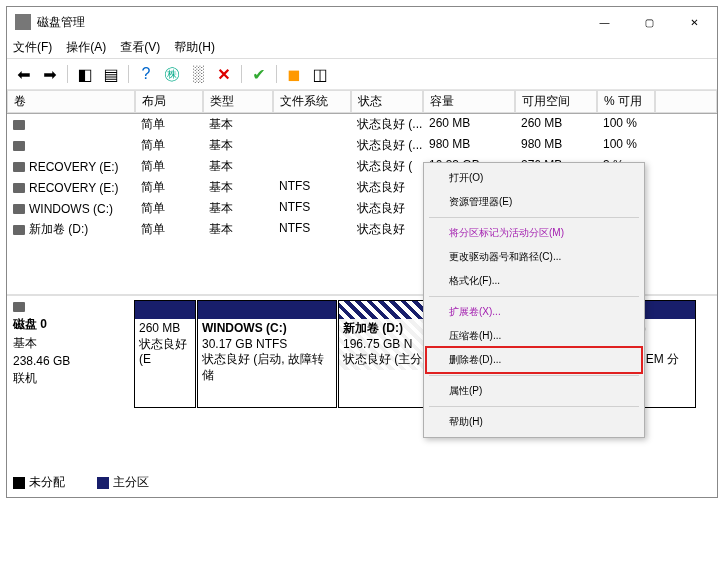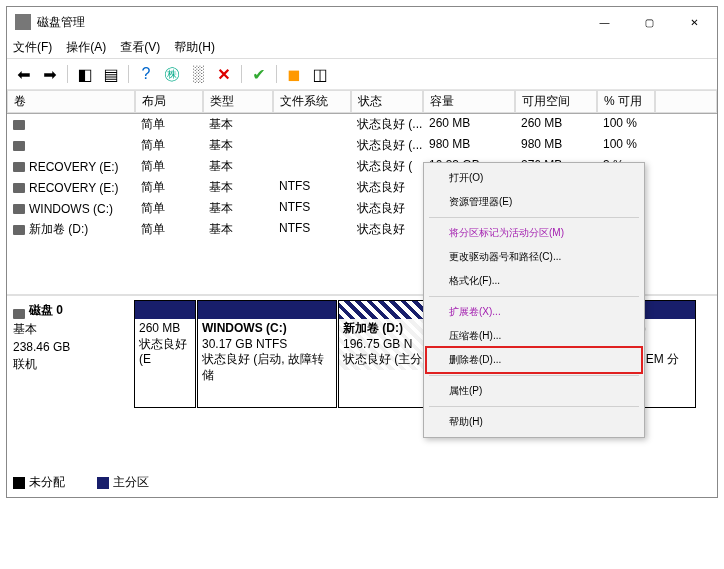--- a/index.html
+++ b/index.html
@@ -28,21 +28,21 @@
   .c7 { width: 58px; }
   .c8 { flex:1; }
   .volicon { width:12px; height:10px; background:#666; display:inline-block; border-radius:1px; }
   .context-menu { position: absolute; left: 416px; top: 155px; width: 222px; background: #f2f2f2; border: 1px solid #b0b0b0; box-shadow: 2px 2px 6px rgba(0,0,0,0.25); font-size: 10px; padding: 3px; z-index: 50; }
   .ctx-item { padding: 5px 22px; }
   .ctx-item.disabled { color: #a21caf; }
   .ctx-sep { height: 1px; background: #d0d0d0; margin: 3px 2px; }
   .ctx-highlight { border: 2px solid #e02020; margin: -2px; }
   .bottom-panel { border-top: 2px solid #e0e0e0; display: flex; height: 116px; }
   .disk-label { width: 128px; padding: 6px; font-size: 12px; display:flex; flex-direction:column; gap:2px; }
-  .disk-label .hd { font-weight:bold; display:flex; gap:4px; align-items:flex-end; }
+  .disk-label .hd { font-weight:bold; display:flex; gap:4px; align-items:flex-start;flex-direction:column; }
   .vols { flex: 1; display: flex; padding-top: 2px; margin-left:-1px; }
   .vol { border: 1px solid #000; margin:2px 1px 2px 0; display:flex; flex-direction:column; font-size:12px; overflow:hidden; }
   .vol .vhdr { height: 18px; background: #181e6b; }
   .vol .vbody { padding: 2px 4px; line-height:1.3; }
   .vol.sel .vhdr { background: repeating-linear-gradient(45deg,#181e6b 0 4px,#fff 4px 8px); }
   .vol.sel .vbody { background: repeating-linear-gradient(45deg,#fff 0 4px,#f2f2f2 4px 8px); }
   .legend { position:absolute; left:6px; bottom:6px; font-size:12px; display:flex; gap:32px; align-items:center; }
   .lg-sw { width:12px; height:12px; display:inline-block; margin-right:4px; vertical-align:middle; }
   .wm { position:absolute; right:14px; bottom:14px; font-size:20px; font-style:italic; font-weight:bold; }
   .wm .o { color:#e25822; }

